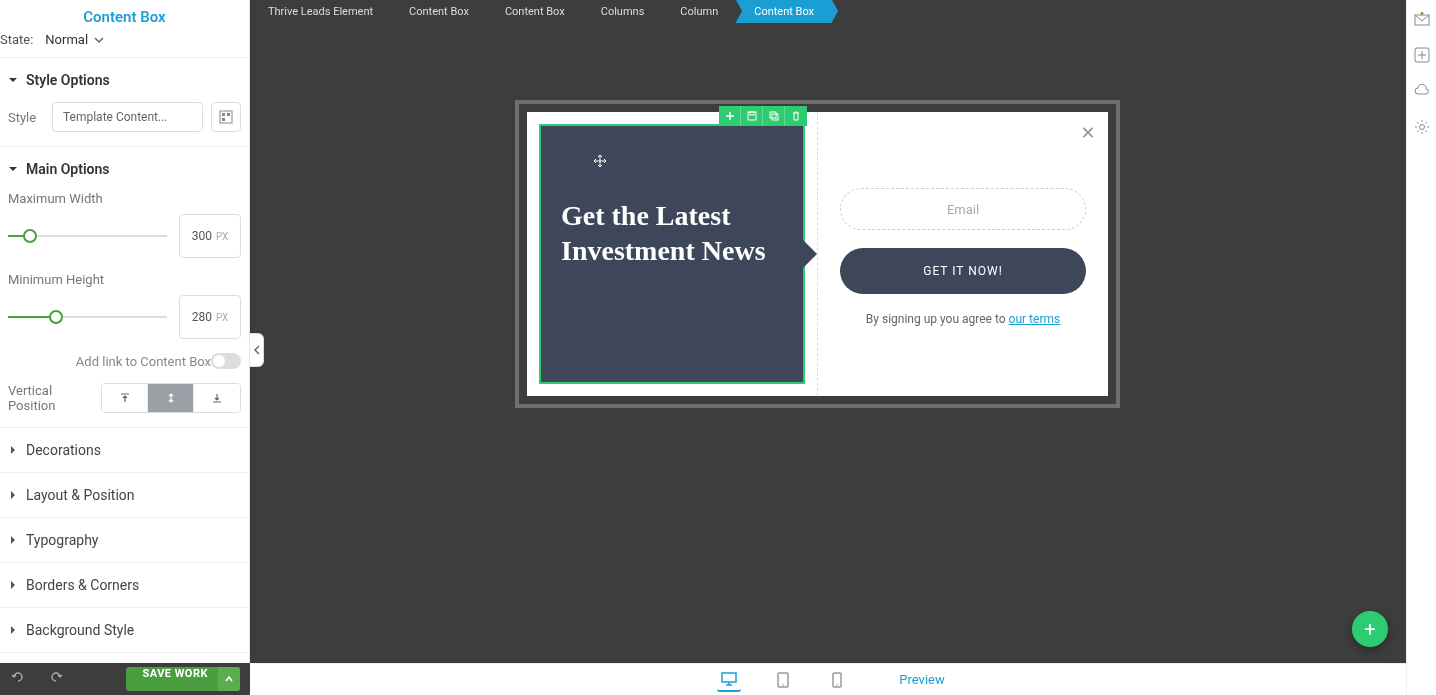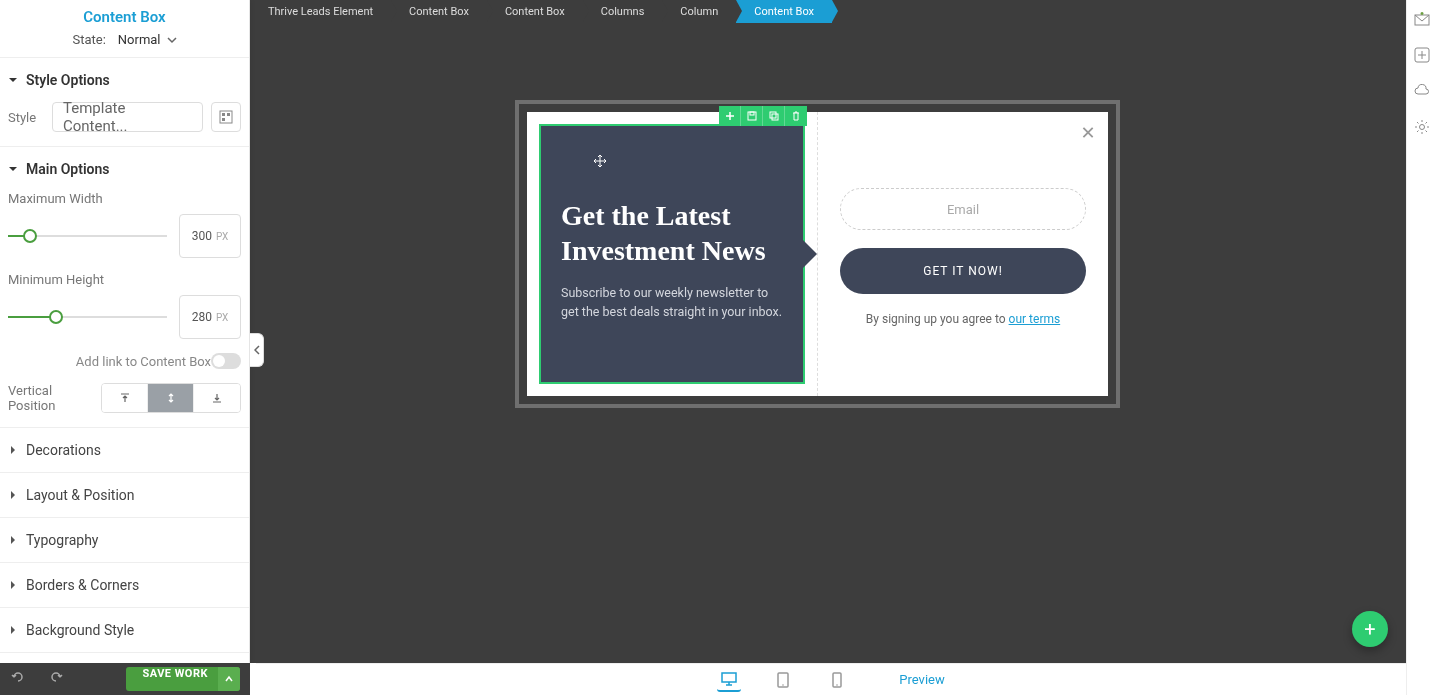--- a/index.html
+++ b/index.html
@@ -2,32 +2,32 @@
 <html><head>
 <meta charset="utf-8">
 <style>
 * { margin: 0; padding: 0; box-sizing: border-box; font-family: -apple-system, BlinkMacSystemFont, "Segoe UI", Roboto, sans-serif; }
 body { width: 1436px; height: 695px; overflow: hidden; background: #fff; position: relative; }
 
 
 .sidebar { position: absolute; left: 0; top: 0; width: 250px; height: 663px; background: #fff; border-right: 1px solid #e5e5e5; box-shadow: 2px 0 4px rgba(0,0,0,0.05); z-index: 10; }
 .sidebar-header { text-align: center; padding: 8px 0 10px; }
 .sidebar-title { color: #1b9ed4; font-size: 15px; font-weight: 600; }
-.state-row { display: flex; justify-content: center; gap: 12px; align-items: center; font-size: 13px; color: #555; margin-top: 6px; }
+.state-row { display: flex; gap: 12px; align-items: center; font-size: 13px; color: #555; margin-top: 6px; }
 .state-select { display: flex; align-items: center; gap: 6px; color: #333; cursor: pointer; }
 .chev { width: 10px; height: 10px; }
 
 .section { border-top: 1px solid #eee; padding: 10px 8px; }
 .section-header { display: flex; align-items: center; gap: 8px; font-size: 14px; font-weight: 600; color: #333; cursor: pointer; padding: 4px 0; }
 .caret { width: 10px; height: 10px; flex-shrink: 0; }
 .section-body { padding: 10px 0 4px; }
 
 .style-row { display: flex; align-items: center; gap: 8px; }
 .style-label { font-size: 13px; color: #777; width: 36px; }
-.style-dropdown { flex: 1; height: 30px; border: 1px solid #ddd; border-radius: 4px; display: flex; align-items: center; padding: 0 10px; font-size: 15px; color: #666; background: #fff; }
+.style-dropdown { flex: 1; height: 30px; border: 1px solid #ddd; border-radius: 4px; display: flex; align-items: center; padding: 0 10px; font-size: 12px; color: #666; background: #fff; }
 .style-btn { width: 30px; height: 30px; border: 1px solid #ddd; border-radius: 4px; display: flex; align-items: center; justify-content: center; cursor: pointer; }
 
 .opt-label { font-size: 13px; color: #777; margin-bottom: 8px; }
 .slider-row { display: flex; align-items: center; gap: 12px; margin-bottom: 14px; }
 .slider { flex: 1; height: 20px; position: relative; }
 .slider-track { position: absolute; top: 9px; left: 0; right: 0; height: 2px; background: #ddd; }
 .slider-fill { position: absolute; top: 9px; left: 0; height: 2px; background: #4a9e3f; }
 .slider-thumb { position: absolute; top: 3px; width: 14px; height: 14px; border-radius: 50%; background: #fff; border: 2px solid #4a9e3f; transform: translateX(-50%); cursor: pointer; }
 .slider-val { width: 62px; height: 44px; border: 1px solid #ddd; border-radius: 4px; display: flex; align-items: center; justify-content: center; gap: 4px; font-size: 12px; color: #555; }
 .slider-val .unit { color: #aaa; font-size: 10px; }
@@ -338,21 +338,20 @@
     <div class="popup">
       <div class="close-x">
         <span>✕</span>
       </div>
       <div class="popup-left-wrap">
         <div class="popup-left">
           <svg class="move-icon" width="14" height="14" viewBox="0 0 14 14">
               <path d="M7 1 V13 M1 7 H13 M7 1 L5 3 M7 1 L9 3 M7 13 L5 11 M7 13 L9 11 M1 7 L3 5 M1 7 L3 9 M13 7 L11 5 M13 7 L11 9" stroke="#fff" fill="none"></path>
             </svg>
           <h1>Get the Latest Investment News</h1>
-          <p>Subscribe to our weekly newsletter to get the best deals straight in your inbox.</p>
           <div class="arrow-notch"></div>
         </div>
       </div>
       <div class="popup-right">
         <div class="email-input">Email</div>
         <div class="cta-btn">GET IT NOW!</div>
         <div class="terms">
           <span>By signing up you agree to </span><a>our terms</a>
         </div>
       </div>

